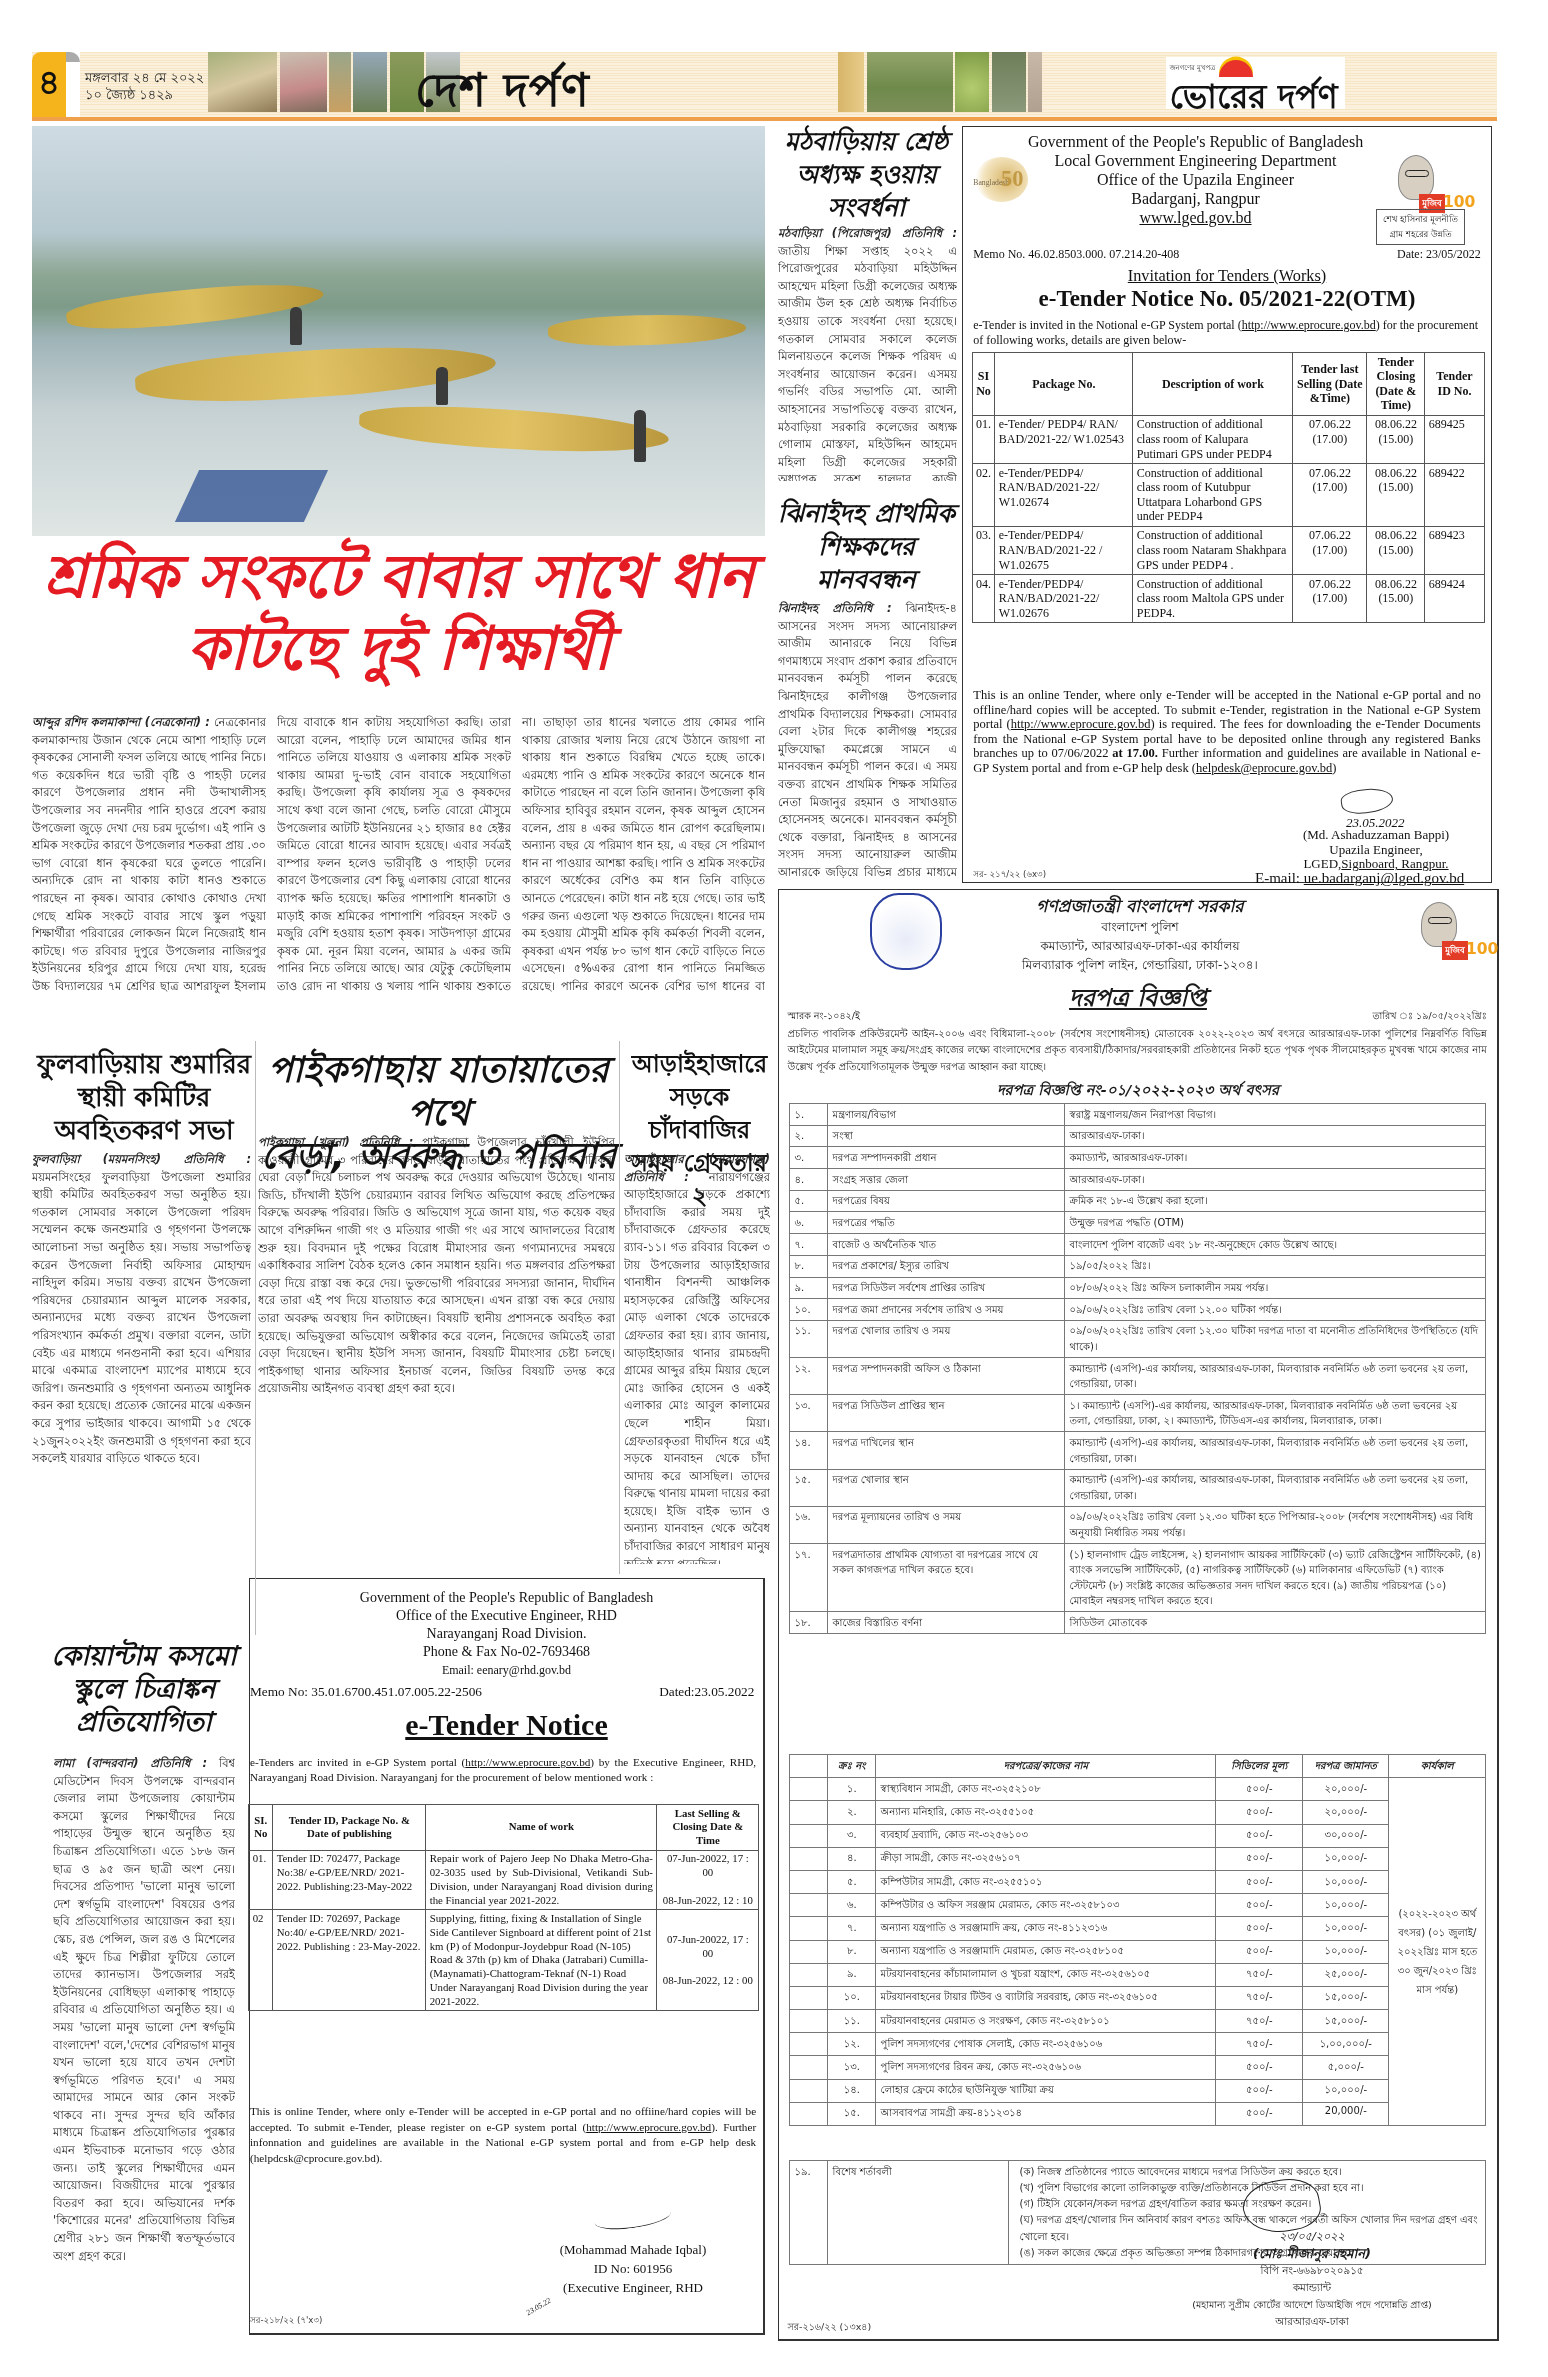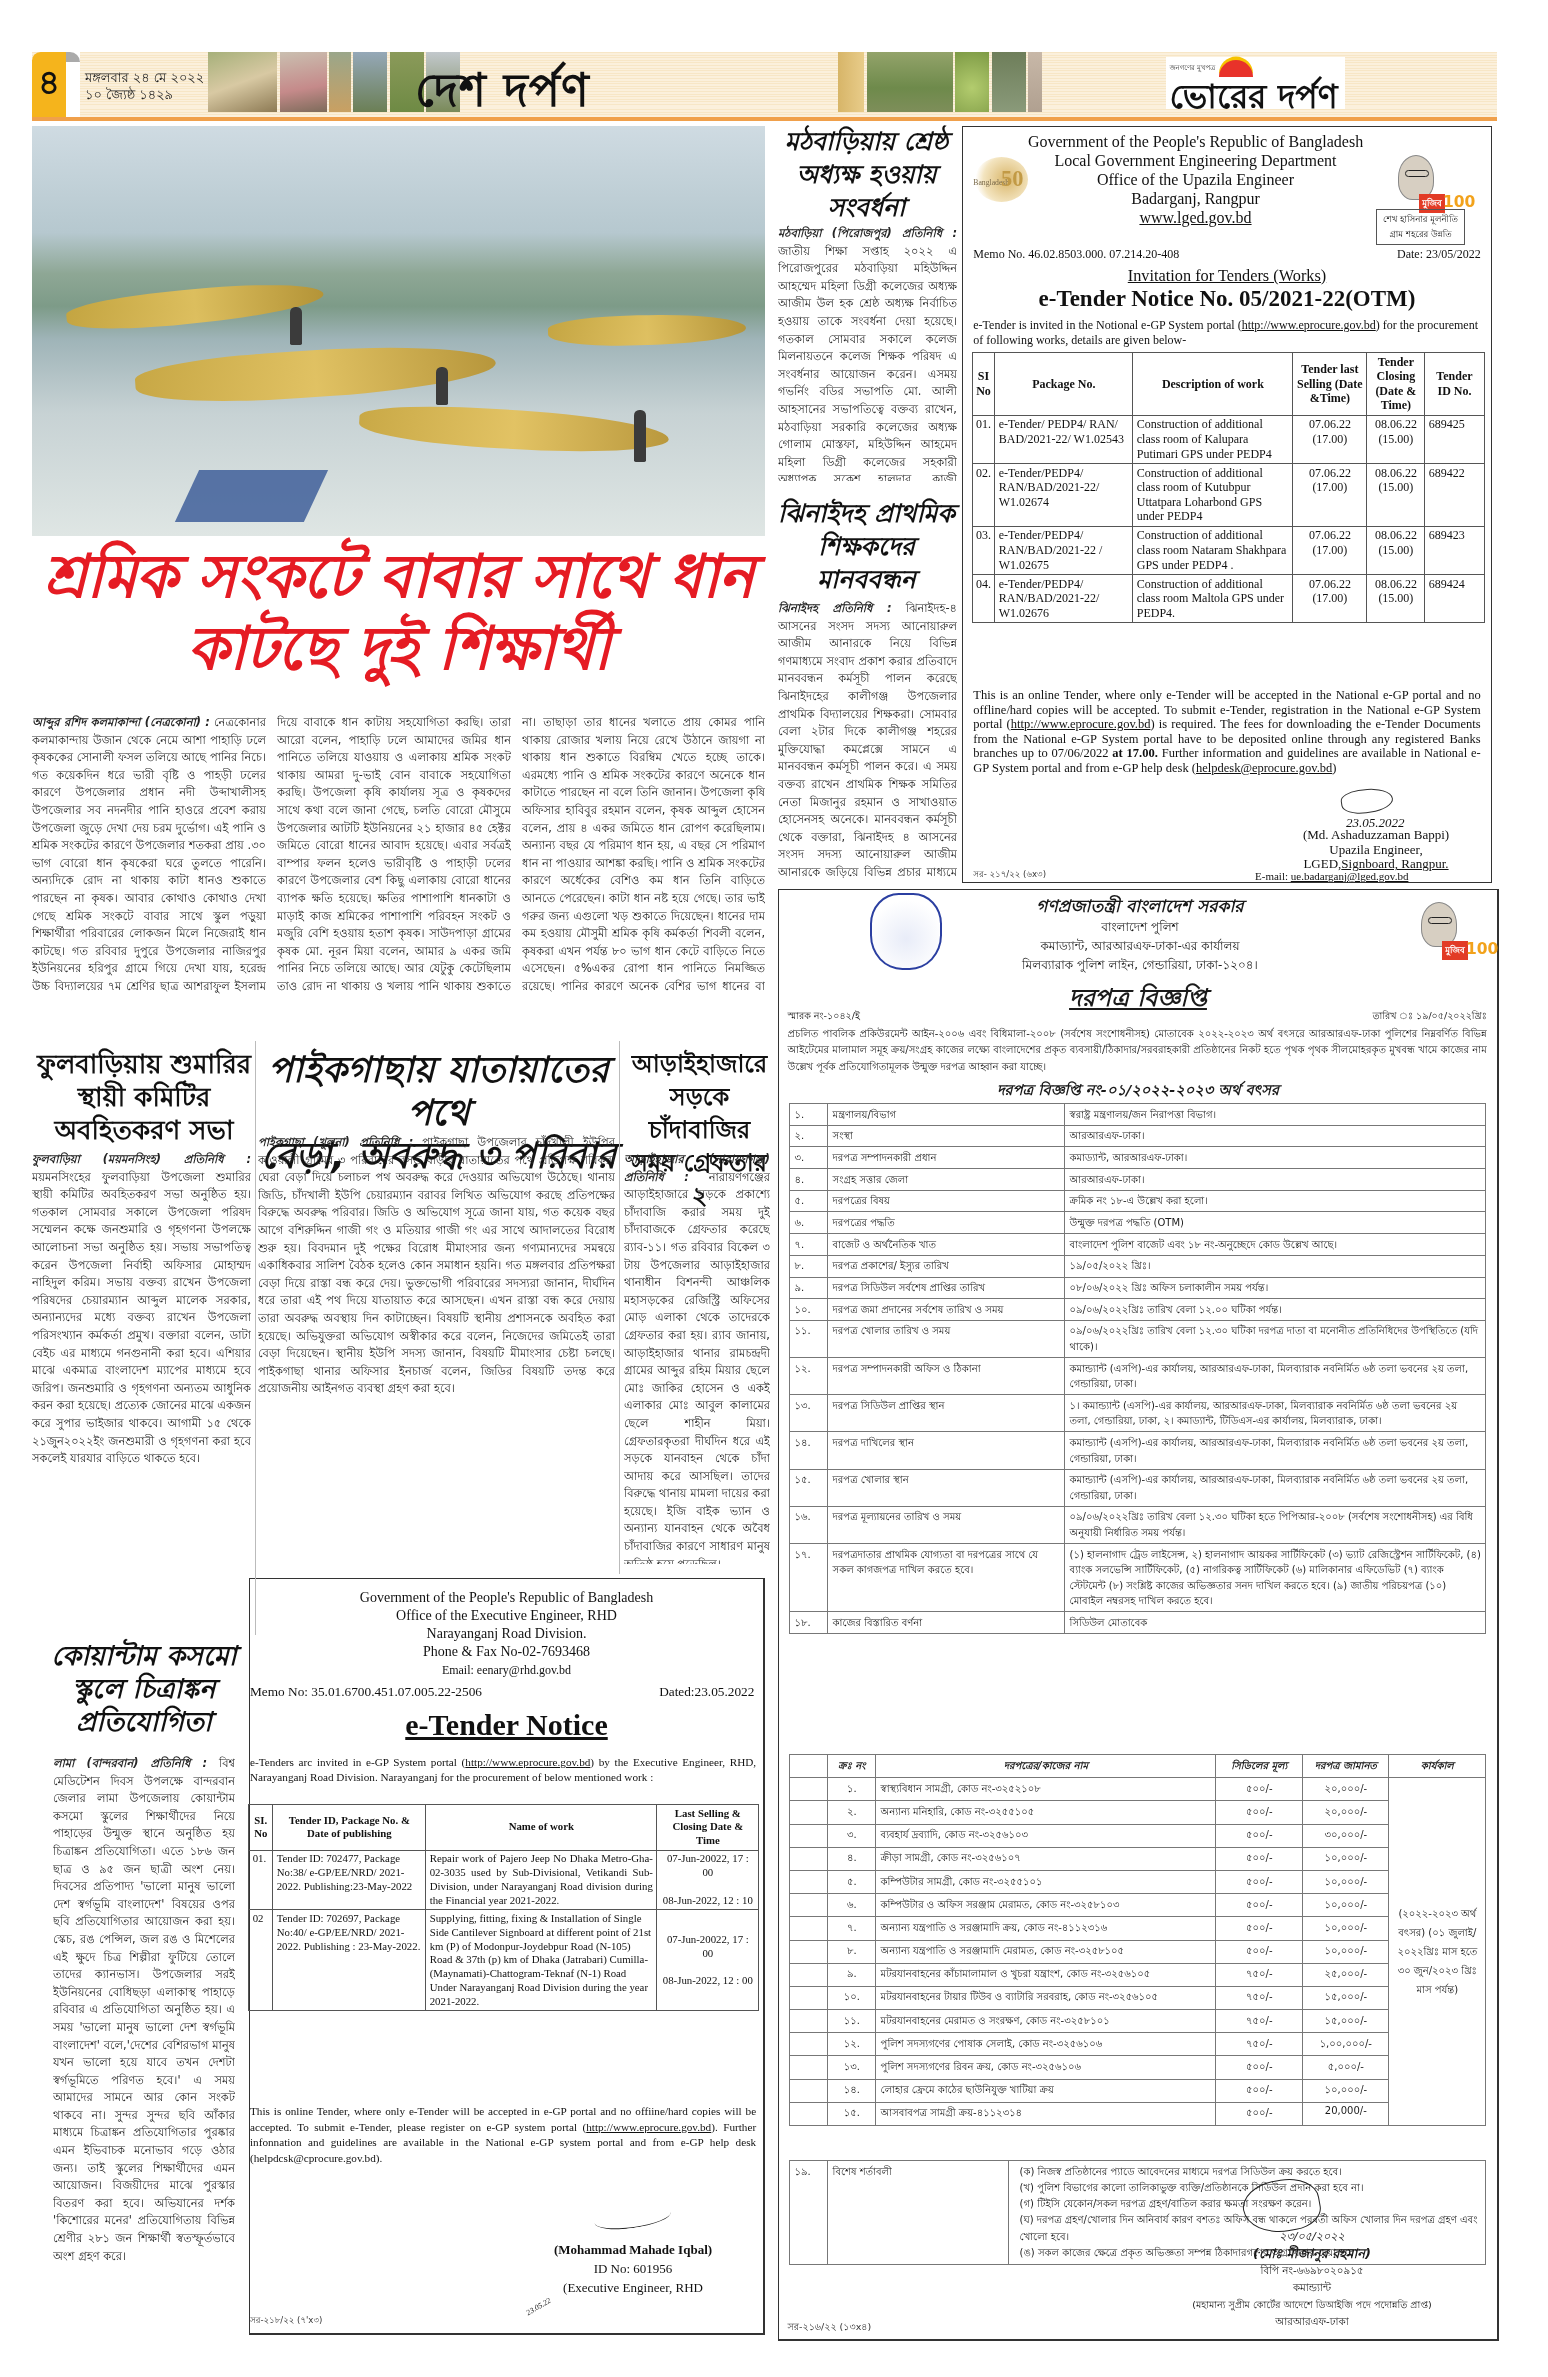--- a/index.html
+++ b/index.html
@@ -234,21 +234,21 @@
   <div style="position:absolute;left:10.3px;right:10.3px;top:561px;font-size:12.5px;line-height:14.6px;text-align:justify;">
     <span>This is an online Tender, where only e-Tender will be accepted in the National e-GP portal and no offline/hard copies will be accepted. To submit e-Tender, registration in the National e-GP System portal (</span><span class="ul">http://www.eprocure.gov.bd</span><span>) is required. The fees for downloading the e-Tender Documents from the National e-GP System portal have to be deposited online through any registered Banks branches up to 07/06/2022 </span><b>at 17.00.</b><span> Further information and guidelines are available in National e-GP System portal and from e-GP help desk (</span><span class="ul">helpdesk@eprocure.gov.bd</span><span>)</span>
   </div>
   <div class="sig" style="left:378px;top:662px;width:52px;height:24px;border:1.7px solid #333;border-radius:40% 60% 50% 50%;"></div>
   <div style="position:absolute;left:383px;top:688px;font:italic 13px 'Liberation Serif',serif;">23.05.2022</div>
   <div class="center" style="position:absolute;left:310px;width:206px;top:701px;font-size:13px;line-height:14.6px;">
     <div>(Md. Ashaduzzaman Bappi)</div>
     <div>Upazila Engineer,</div>
     <div><span>LGED,</span><span class="ul">Signboard, Rangpur.</span></div>
   </div>
-  <div style="position:absolute;left:292px;top:743px;font-size:11px;white-space:nowrap;">
+  <div style="position:absolute;left:292px;top:743px;font-size:15px;white-space:nowrap;">
     <span>E-mail: </span><span class="ul">ue.badarganj@lged.gov.bd</span>
   </div>
   <div class="code" style="left:10.3px;top:741px;">সর- ২১৭/২২ (৬x৩)</div>
 </div>
 
 <div class="notice" style="left:249px;top:1578px;width:516px;height:757px;border-right-width:2.6px;border-bottom-width:2.6px;">
   <div class="center" style="position:absolute;left:0;right:0;top:10.3px;font-size:14px;line-height:18px;">
     <div>Government of the People's Republic of Bangladesh</div>
     <div>Office of the Executive Engineer, RHD</div>
     <div>Narayanganj Road Division.</div>
@@ -283,21 +283,21 @@
         <td>Supplying, fitting, fixing &amp; Installation of Single Side Cantilever Signboard at different point of 21st km (P) of Modonpur-Joydebpur Road (N-105) Road &amp; 37th (p) km of Dhaka (Jatrabari) Cumilla-(Maynamati)-Chattogram-Teknaf (N-1) Road Under Narayanganj Road Division during the year 2021-2022.</td>
         <td class="center" style="vertical-align:middle;"><div>07-Jun-20022, 17 : 00</div><br><div>08-Jun-2022, 12 : 00</div></td>
       </tr>
     </tbody>
   </table>
   <div style="position:absolute;left:0;right:6.9px;top:525px;font-size:11.2px;line-height:15.5px;text-align:justify;">
     <span>This is online Tender, where only e-Tender will be accepted in e-GP portal and no offiine/hard copies will be accepted. To submit e-Tender, please register on e-GP system portal (</span><span class="ul">http://www.eprocure.gov.bd</span><span>). Further infonnation and guidelines are available in the National e-GP system portal and from e-GP help desk (helpdcsk@cprocure.gov.bd).</span>
   </div>
   <div class="sig" style="left:344px;top:628px;width:77px;height:20.6px;"></div>
   <div class="center" style="position:absolute;left:284px;width:198px;top:661px;font-size:13px;line-height:19px;">
-    <div style="font-weight:bold;">(Mohammad Mahade Iqbal)</div>
+    <div style="font-weight:normal;">(Mohammad Mahade Iqbal)</div>
     <div>ID No: 601956</div>
     <div>(Executive Engineer, RHD</div>
   </div>
   <div style="position:absolute;left:275px;top:723px;font:italic 7.7px 'Liberation Serif',serif;transform:rotate(-30deg);">23.05.22</div>
   <div class="code" style="left:0;top:735px;">সর-২১৮/২২ (৭'x৩)</div>
 </div>
 
 <div class="bn-notice">
   <div class="seal" style="left:91px;top:3.4px;width:72px;height:77px;border:2.6px solid #2b3fa1;border-radius:40% 40% 45% 45%;background:radial-gradient(circle at 50% 60%,#e8ecf8,#fff 70%);"></div>
   <div class="mujib" style="left:637px;top:10.3px;">

